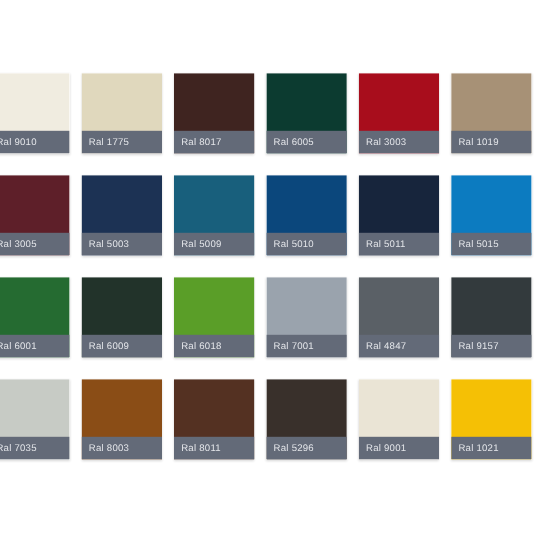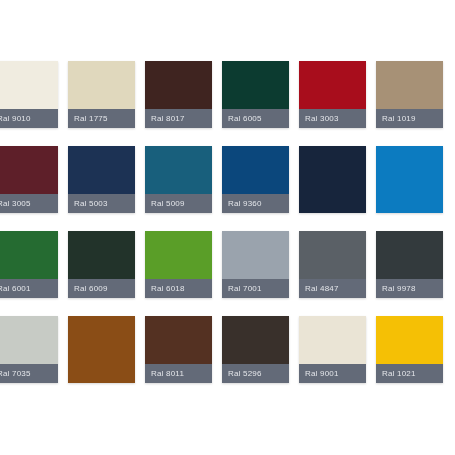--- a/index.html
+++ b/index.html
@@ -100,27 +100,29 @@
       <div class="swatch-cell">
         <div class="swatch-colour" style="background: rgb(28, 50, 84);"></div>
         <div class="swatch-label">Ral 5003</div>
       </div>
       <div class="swatch-cell">
         <div class="swatch-colour" style="background: rgb(24, 95, 124);"></div>
         <div class="swatch-label">Ral 5009</div>
       </div>
       <div class="swatch-cell">
         <div class="swatch-colour" style="background: rgb(11, 71, 124);"></div>
-        <div class="swatch-label">Ral 9360</div>
+        <div class="swatch-label">Ral 5010</div>
       </div>
       <div class="swatch-cell">
         <div class="swatch-colour" style="background: rgb(23, 37, 60);"></div>
+        <div class="swatch-label">Ral 5011</div>
       </div>
       <div class="swatch-cell">
         <div class="swatch-colour" style="background: rgb(12, 123, 192);"></div>
+        <div class="swatch-label">Ral 5015</div>
       </div>
       <div class="swatch-cell">
         <div class="swatch-colour" style="background: rgb(37, 107, 49);"></div>
         <div class="swatch-label">Ral 6001</div>
       </div>
       <div class="swatch-cell">
         <div class="swatch-colour" style="background: rgb(34, 51, 42);"></div>
         <div class="swatch-label">Ral 6009</div>
       </div>
       <div class="swatch-cell">
@@ -130,28 +132,29 @@
       <div class="swatch-cell">
         <div class="swatch-colour" style="background: rgb(154, 163, 173);"></div>
         <div class="swatch-label">Ral 7001</div>
       </div>
       <div class="swatch-cell">
         <div class="swatch-colour" style="background: rgb(90, 96, 102);"></div>
         <div class="swatch-label">Ral 4847</div>
       </div>
       <div class="swatch-cell">
         <div class="swatch-colour" style="background: rgb(51, 58, 61);"></div>
-        <div class="swatch-label">Ral 9978</div>
+        <div class="swatch-label">Ral 9157</div>
       </div>
       <div class="swatch-cell">
         <div class="swatch-colour" style="background: rgb(199, 203, 197);"></div>
         <div class="swatch-label">Ral 7035</div>
       </div>
       <div class="swatch-cell">
         <div class="swatch-colour" style="background: rgb(138, 77, 22);"></div>
+        <div class="swatch-label">Ral 8003</div>
       </div>
       <div class="swatch-cell">
         <div class="swatch-colour" style="background: rgb(84, 49, 34);"></div>
         <div class="swatch-label">Ral 8011</div>
       </div>
       <div class="swatch-cell">
         <div class="swatch-colour" style="background: rgb(57, 48, 43);"></div>
         <div class="swatch-label">Ral 5296</div>
       </div>
       <div class="swatch-cell">

